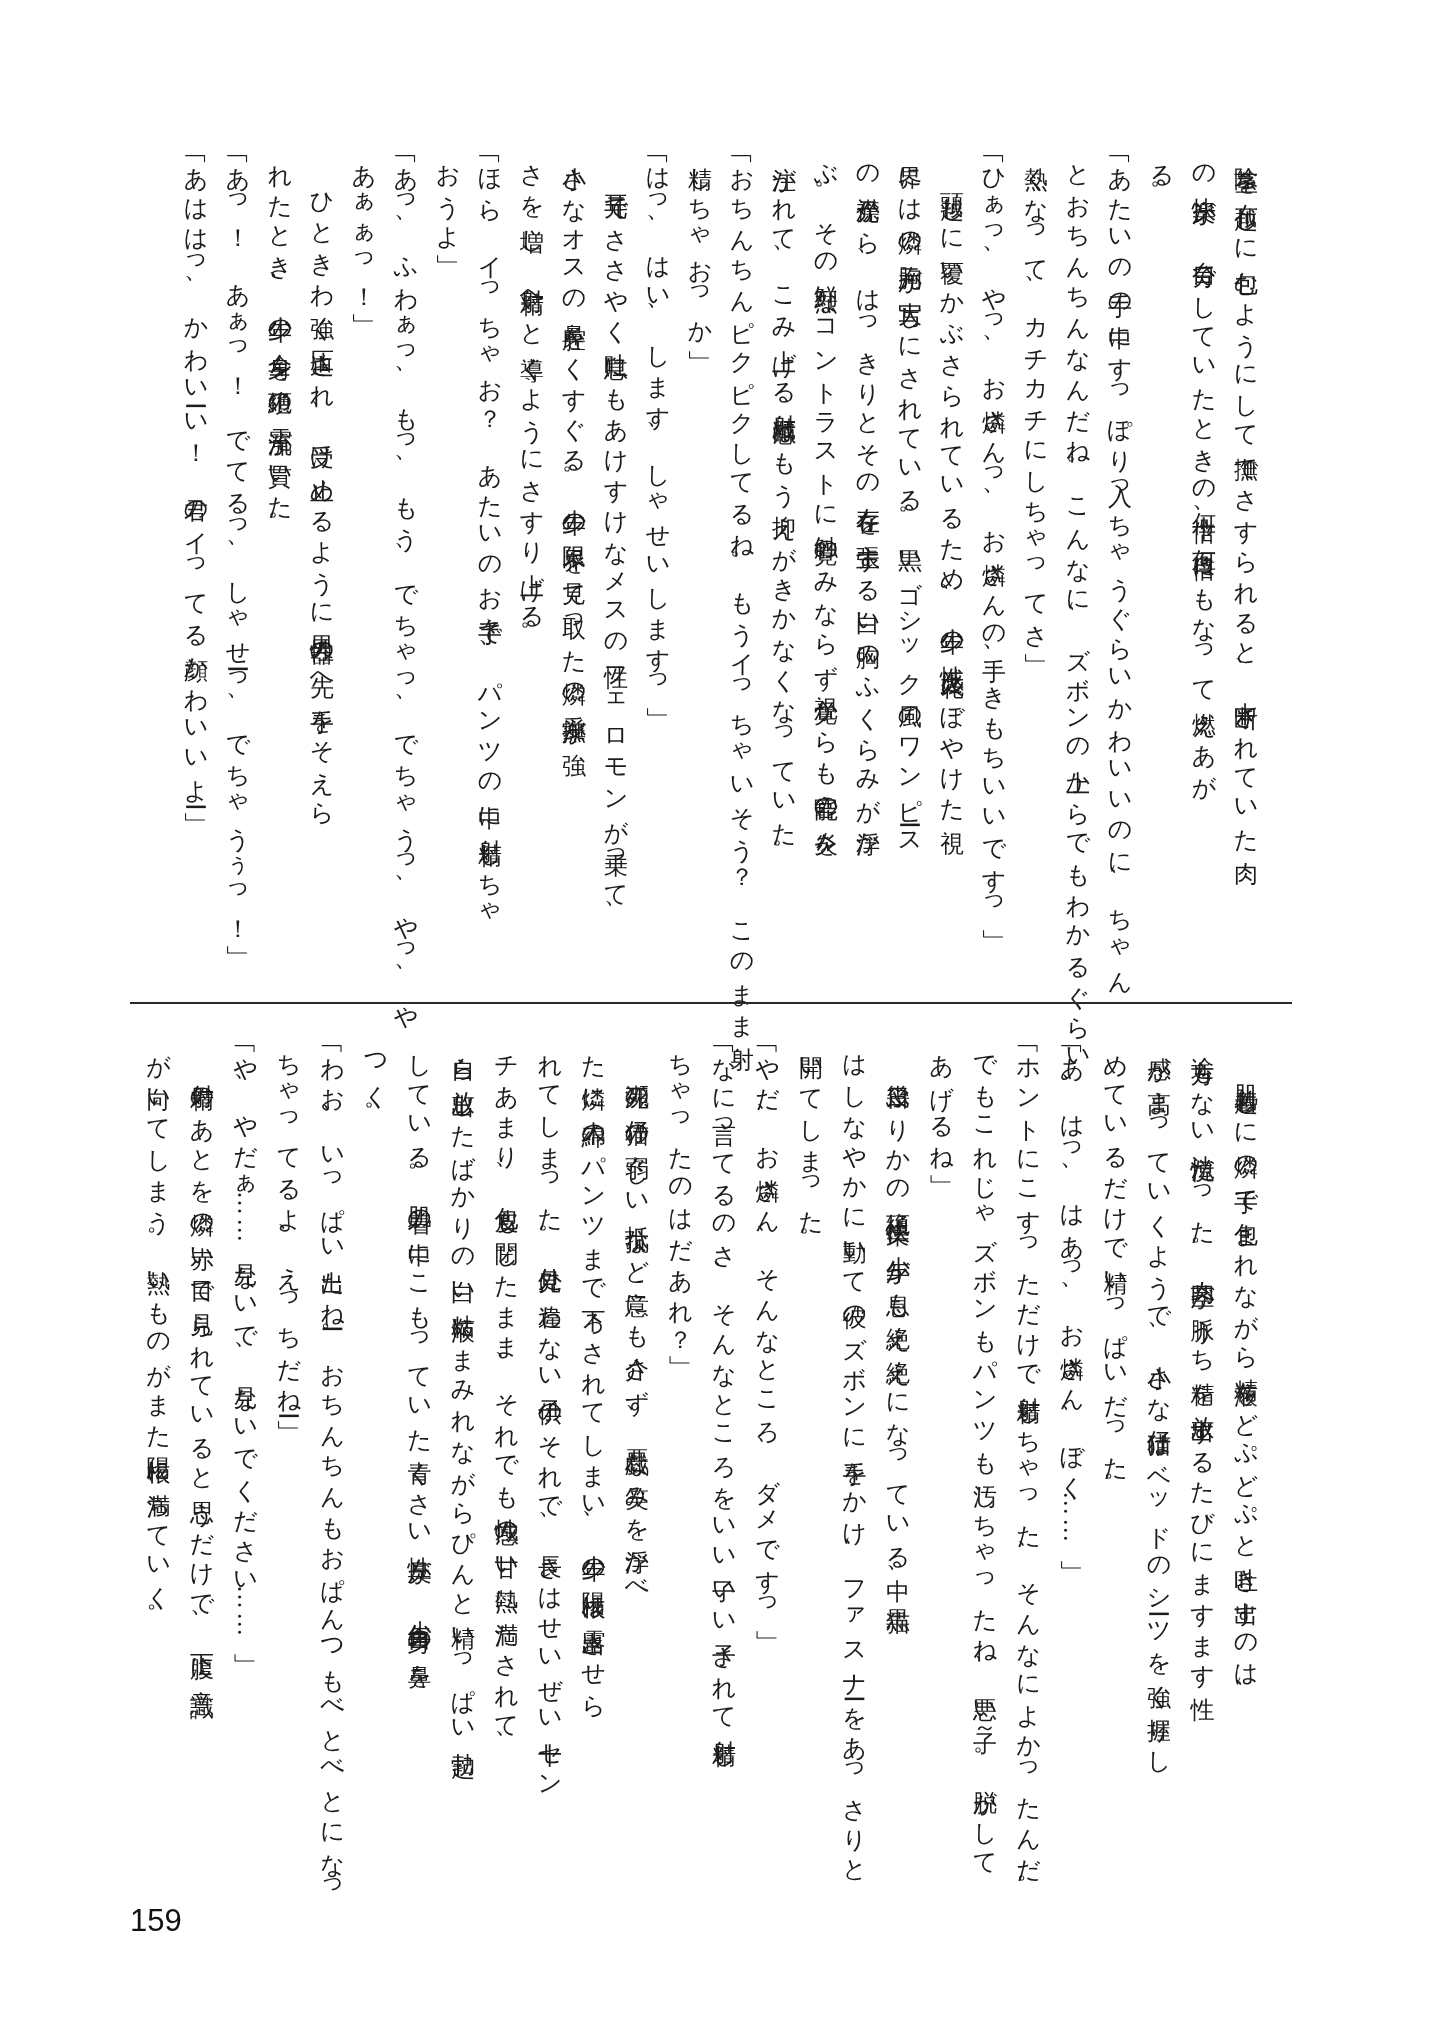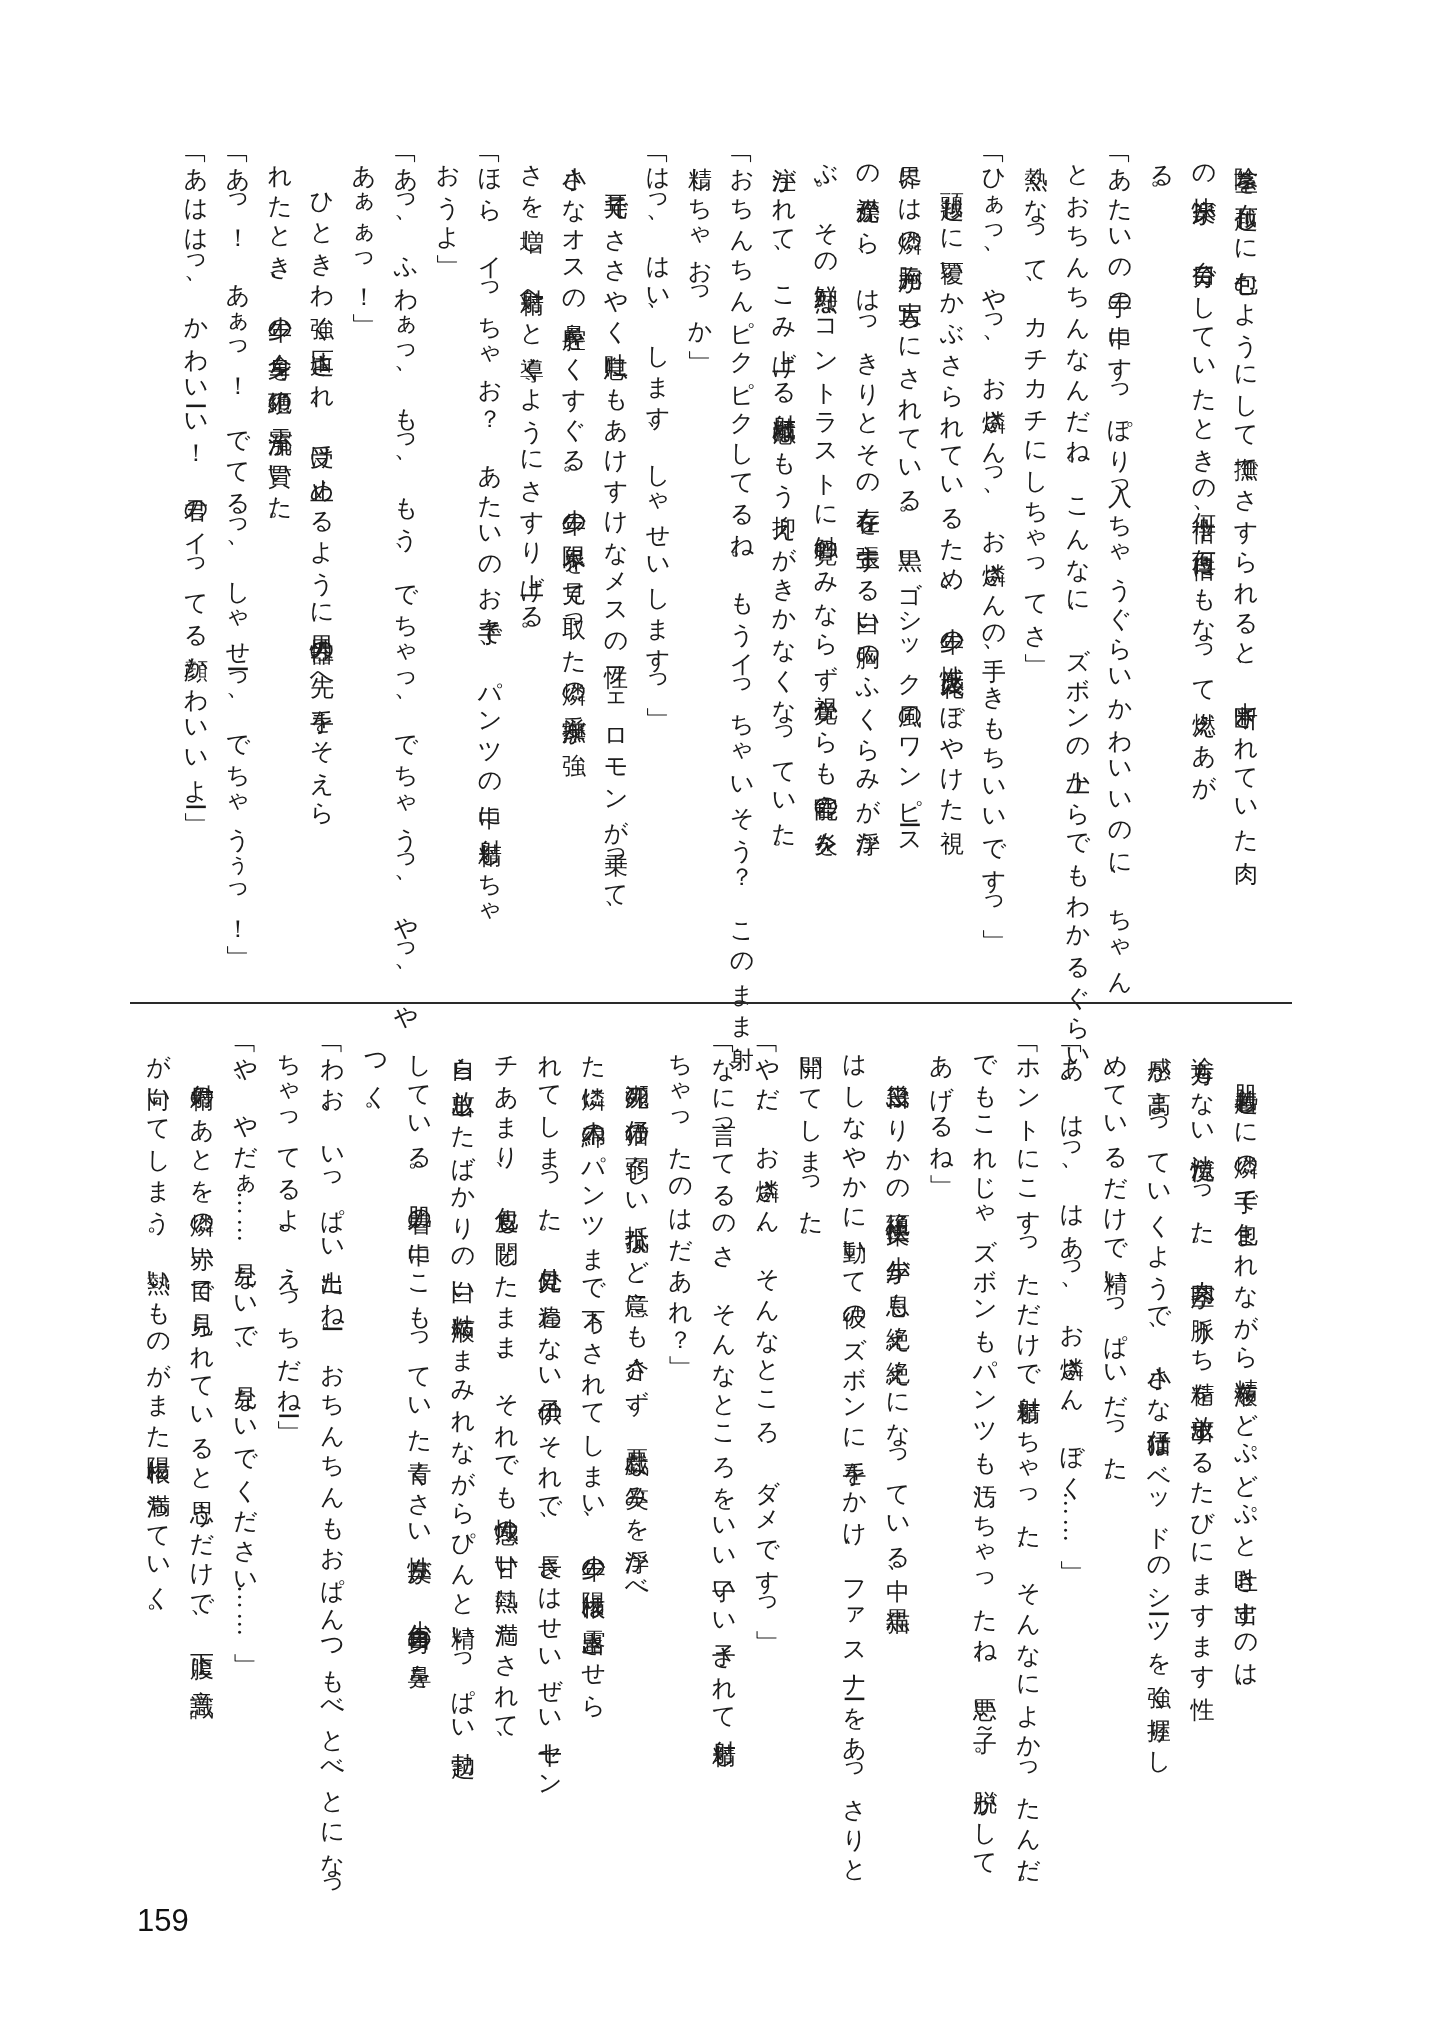--- a/index.html
+++ b/index.html
@@ -30,21 +30,21 @@
     left: 130px;
     top: 1002px;
     width: 1162px;
     height: 0;
     border: none;
     border-top: 2px solid #2a2a2a;
     margin: 0;
   }
   .page-number {
     position: absolute;
-    left: 137px;
+    left: 130px;
     top: 1903px;
     font-family: "Liberation Sans", "DejaVu Sans", sans-serif;
     font-size: 31px;
     color: #111111;
   }
 </style>
 </head>
 <body>
 
 <div class="page">

